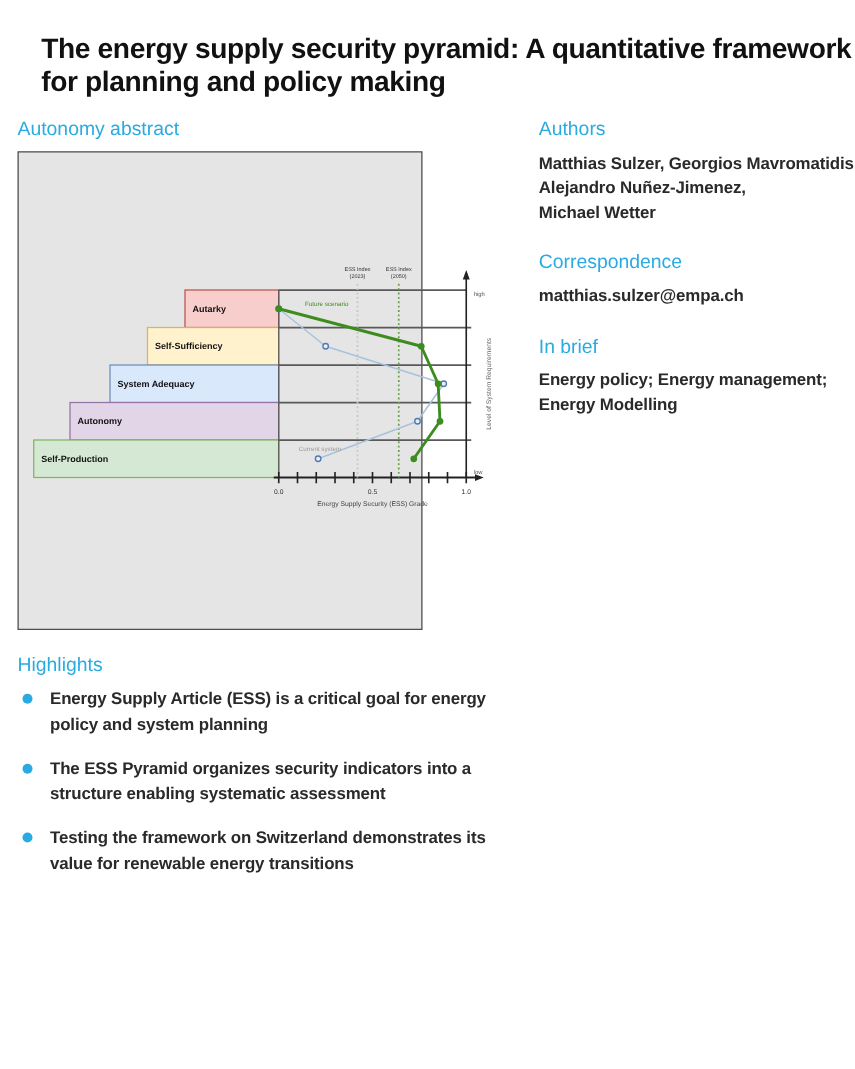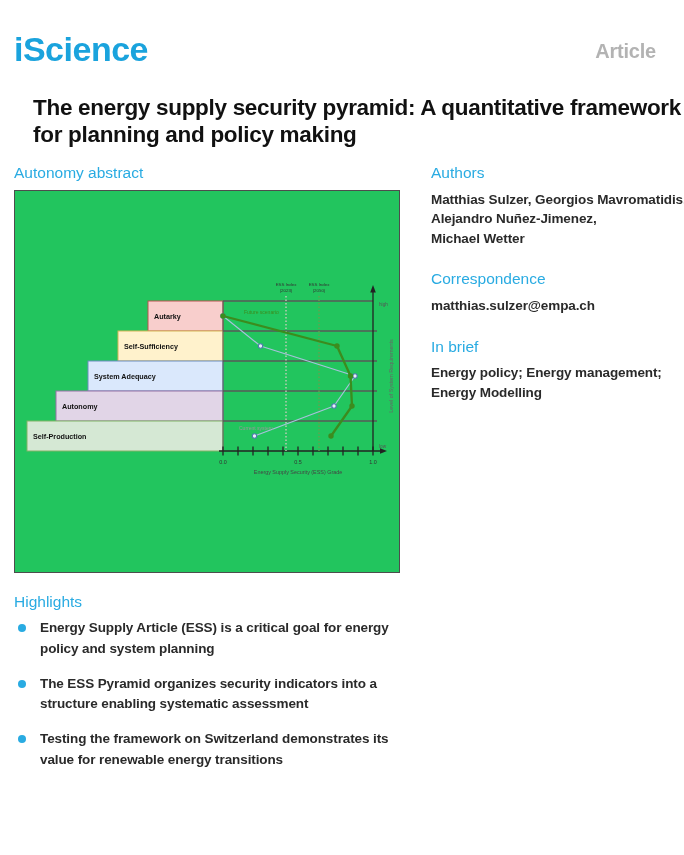--- a/index.html
+++ b/index.html
@@ -13,40 +13,36 @@
   .hdr{display:flex;justify-content:space-between;align-items:flex-end;margin-top:30px;}
   .journal{font-size:34px;font-weight:bold;letter-spacing:-0.5px;}
   .arttype{font-size:20px;font-weight:bold;letter-spacing:-0.2px;padding-bottom:6px;padding-right:14px;}
   
   .title{margin-top:26px;width:648px;font-size:22.5px;line-height:1.18;font-weight:bold;letter-spacing:-0.3px;color:#111;margin-left:19px;}
   
   .cols{display:flex;margin-top:16px;}
   .leftcol{width:400px;flex:0 0 400px;}
   .rightcol{flex:1;padding-left:17px;}
   .sechead{font-size:15.5px;line-height:1.2;margin:0 0 7px 0;}
-  .figbox{width:386px;height:383px;border:1.5px solid #4d4d4d;position:relative;margin-top:3px;background:#22c55e;box-sizing:border-box;}
+  .figbox{width:324px;height:383px;border:1.5px solid #4d4d4d;position:relative;margin-top:3px;background:#e5e5e5;box-sizing:border-box;}
   .figbox svg{position:absolute;left:0;top:86px;}
   .bodytext{font-size:13.5px;font-weight:bold;line-height:1.45;color:#2a2a2a;letter-spacing:-0.1px;}
   .rc-block{margin-bottom:22px;}
   .email{color:#2a2a2a;text-decoration:none;}
   
   .hl-wrap{margin-top:20px;}
   .hl-item{display:flex;margin-bottom:15px;width:408px;}
   .bullet{flex:0 0 auto;width:8px;height:8px;border-radius:50%;margin:6px 14px 0 4px;}
   .hl-text{font-size:13.5px;font-weight:bold;line-height:1.5;color:#2a2a2a;letter-spacing:-0.1px;}
 </style>
 </head>
 <body>
 
 <div class="page">
 
-  <div class="hdr">
-    <div class="journal" style="color: rgb(26, 163, 221);">iScience</div>
-    <div class="arttype" style="color: rgb(179, 179, 179);">Article</div>
-  </div>
 
   <h1 class="title">The energy supply security pyramid: A quantitative framework for planning and policy making</h1>
 
   <div class="cols">
 
     <div class="leftcol">
       <div class="sechead" style="color: rgb(41, 171, 226);">Autonomy abstract</div>
       <div class="figbox">
         <svg id="ga-chart" width="386" height="296" viewBox="0 0 386 296">
             <rect x="133" y="24" width="75" height="30" fill="#f8cecc" stroke="#b85450" stroke-width="1"></rect>

